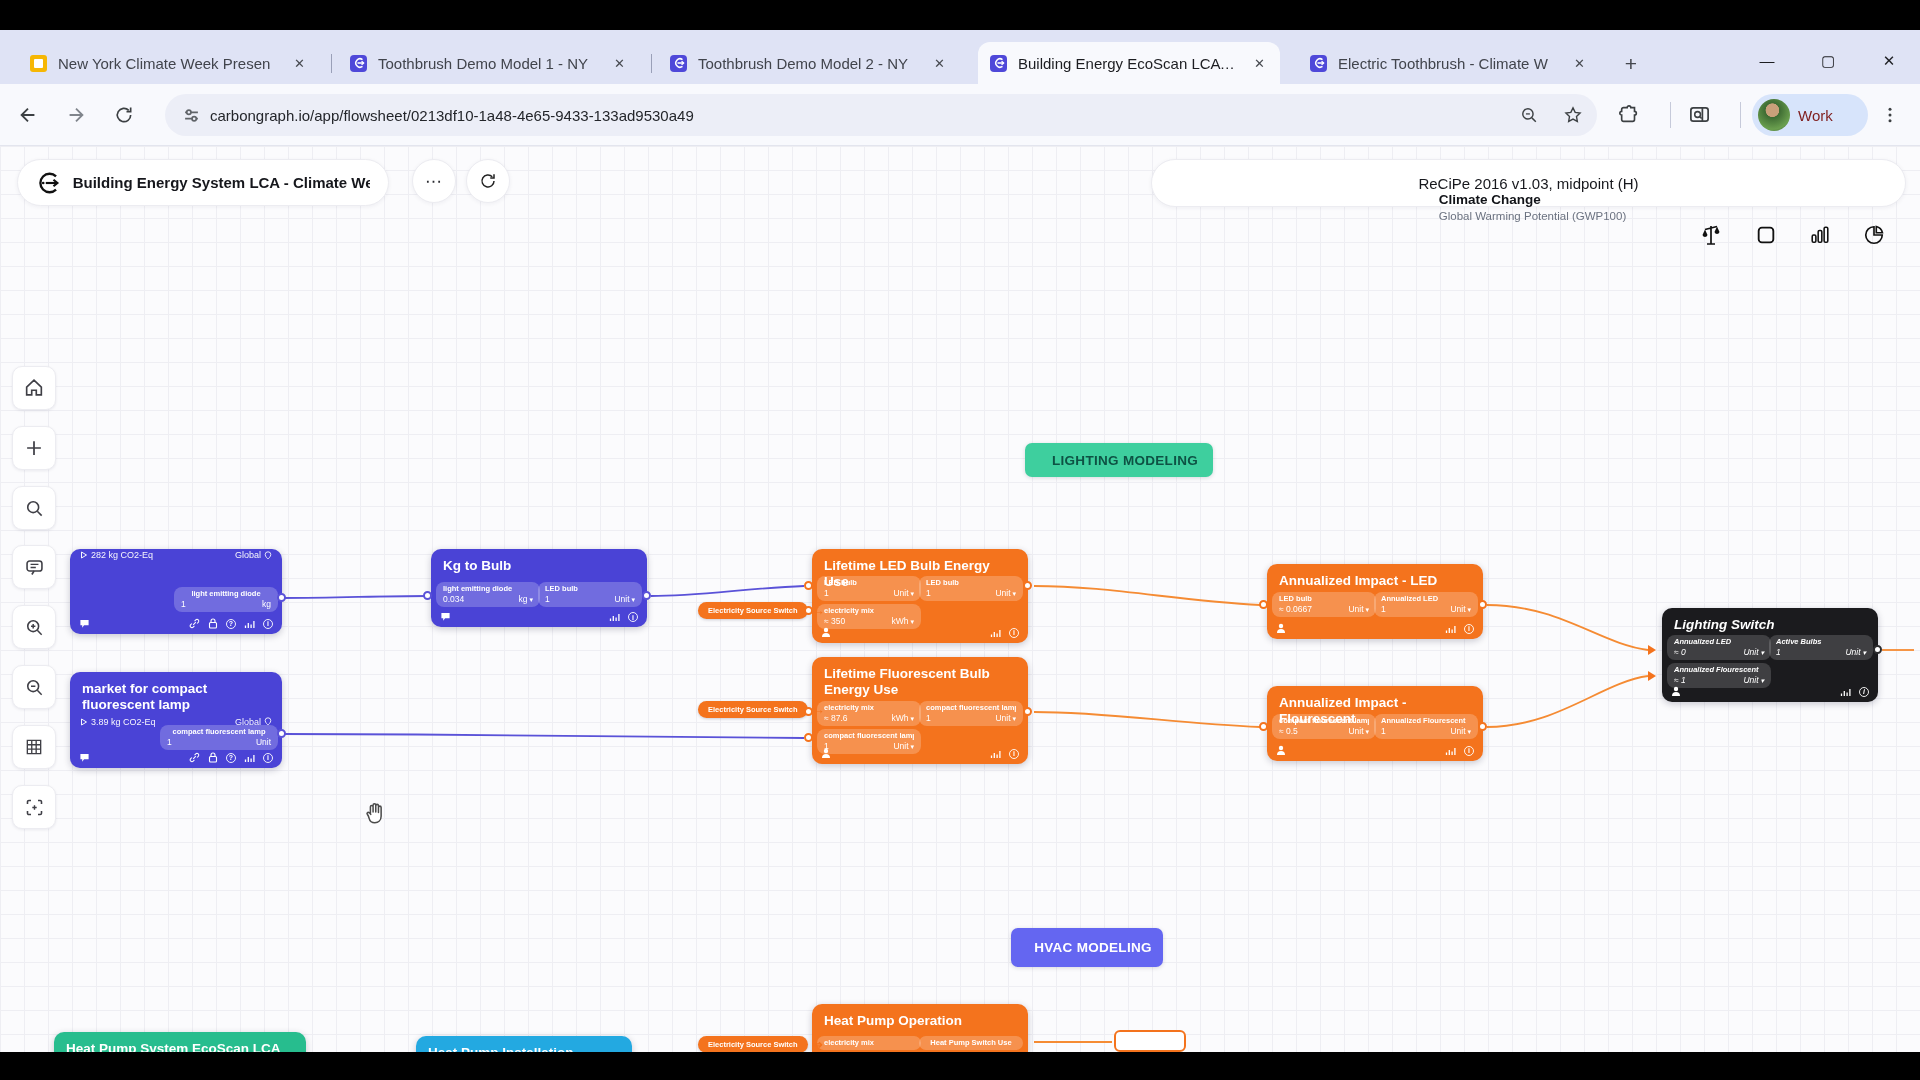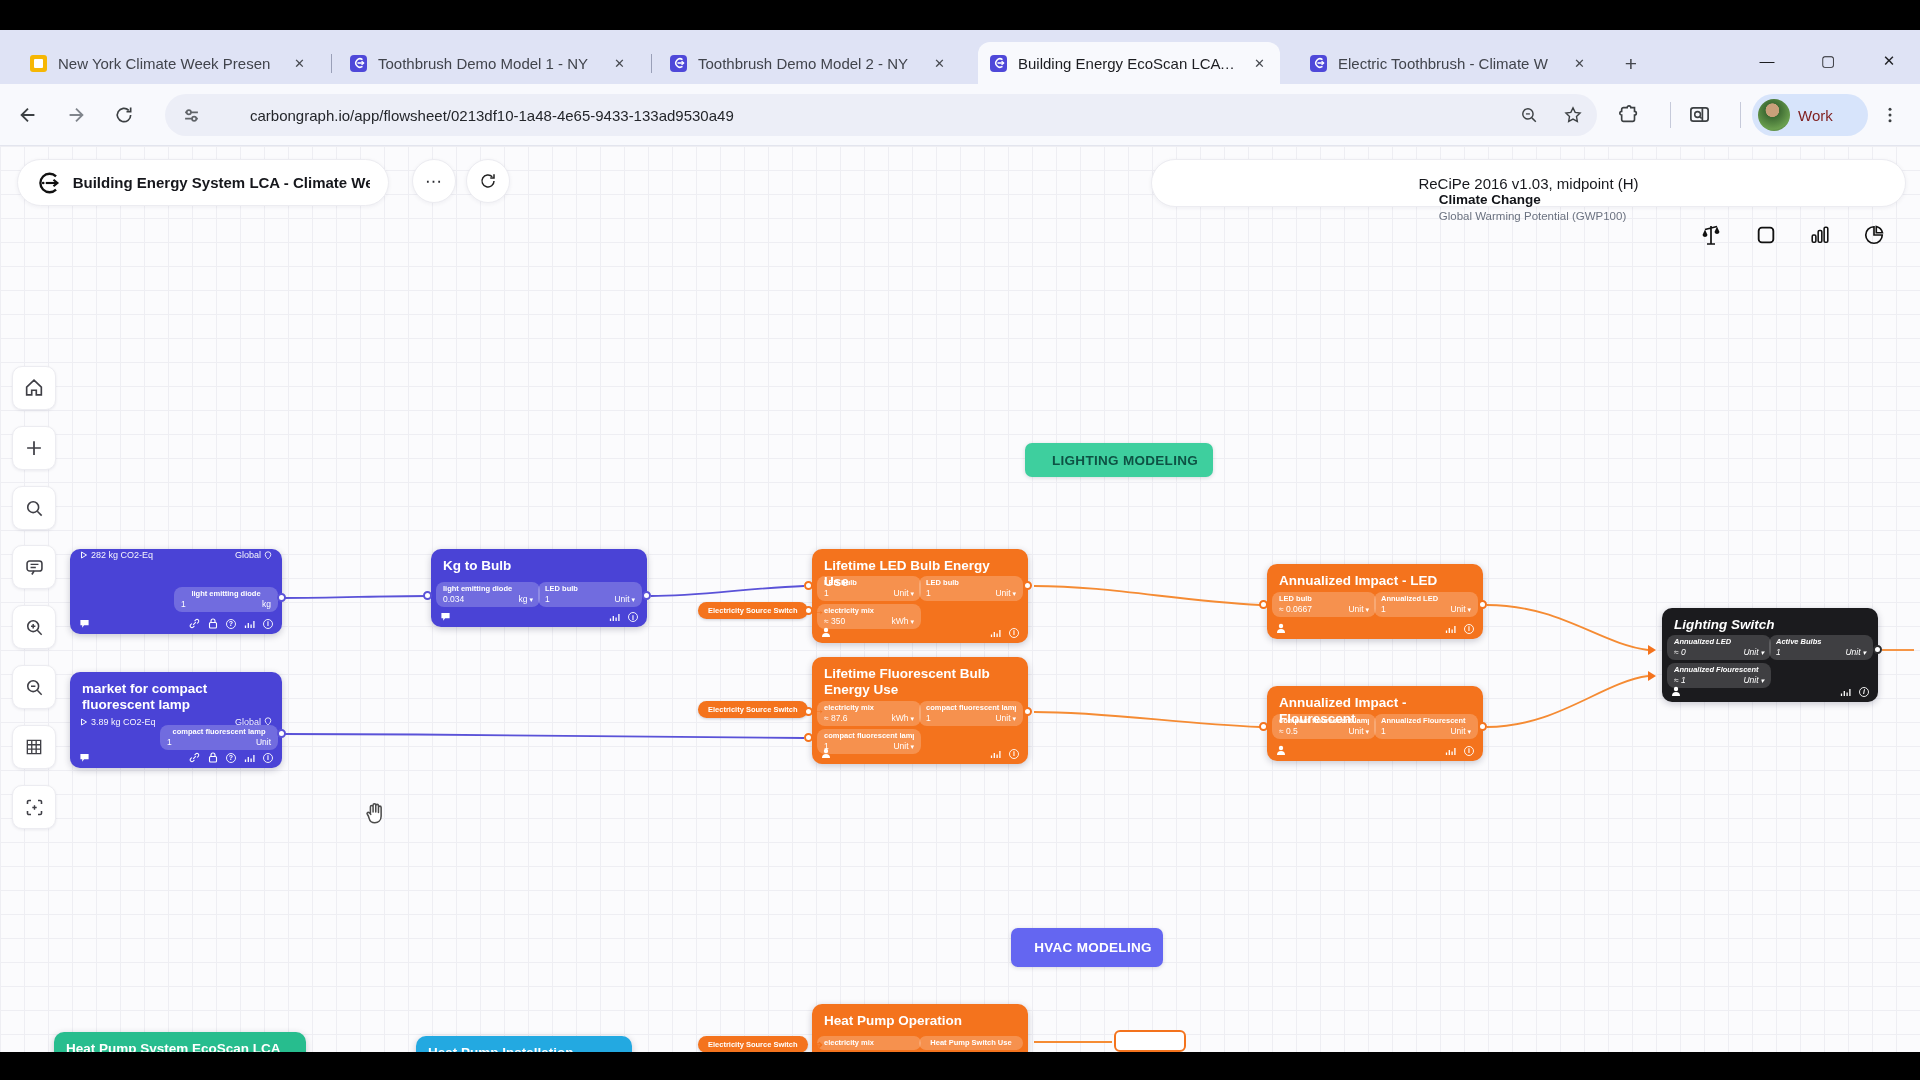--- a/index.html
+++ b/index.html
@@ -32,21 +32,21 @@
   .winctl { position:absolute; top:16px; width:44px; height:30px; text-align:center;
             line-height:30px; font-size:15px; color:#1c1d21; }
 
   
   #toolbar { position:absolute; top:84px; left:0; width:1920px; height:62px;
              background:#f8f9fd; border-bottom:1px solid #e3e5ee; z-index:40;
              display:flex; align-items:center; }
   .navbtn { width:40px; height:40px; border-radius:50%; display:flex; align-items:center;
             justify-content:center; margin-left:8px; }
   #omnibox { position:absolute; left:165px; top:10px; width:1432px; height:42px;
-             background:#eceef7; border-radius:21px; display:flex; align-items:center;gap:40px; }
+             background:#eceef7; border-radius:21px; display:flex; align-items:center; }
   #omnibox .urltext { font-size:15px; color:#24262b; margin-left:10px; }
   .omni-right { position:absolute; right:14px; display:flex; gap:24px; align-items:center; }
   .tb-icon { display:flex; align-items:center; justify-content:center; }
   #profile-pill { position:absolute; left:1752px; top:10px; height:42px; width:116px;
                   background:#d7e4fb; border-radius:21px; display:flex; align-items:center;
                   gap:8px; padding-left:6px; }
   #avatar { width:32px; height:32px; border-radius:50%;
             background:radial-gradient(circle at 45% 35%, #c9a07a 0 24%, #3e6b33 26%, #6ba04f 70%, #2e5227); }
   #profile-pill span { font-size:15px; color:#7f1d1d; }
   #tb-sep1 { position:absolute; left:1670px; top:18px; width:1px; height:26px; background:#c6cada; }

